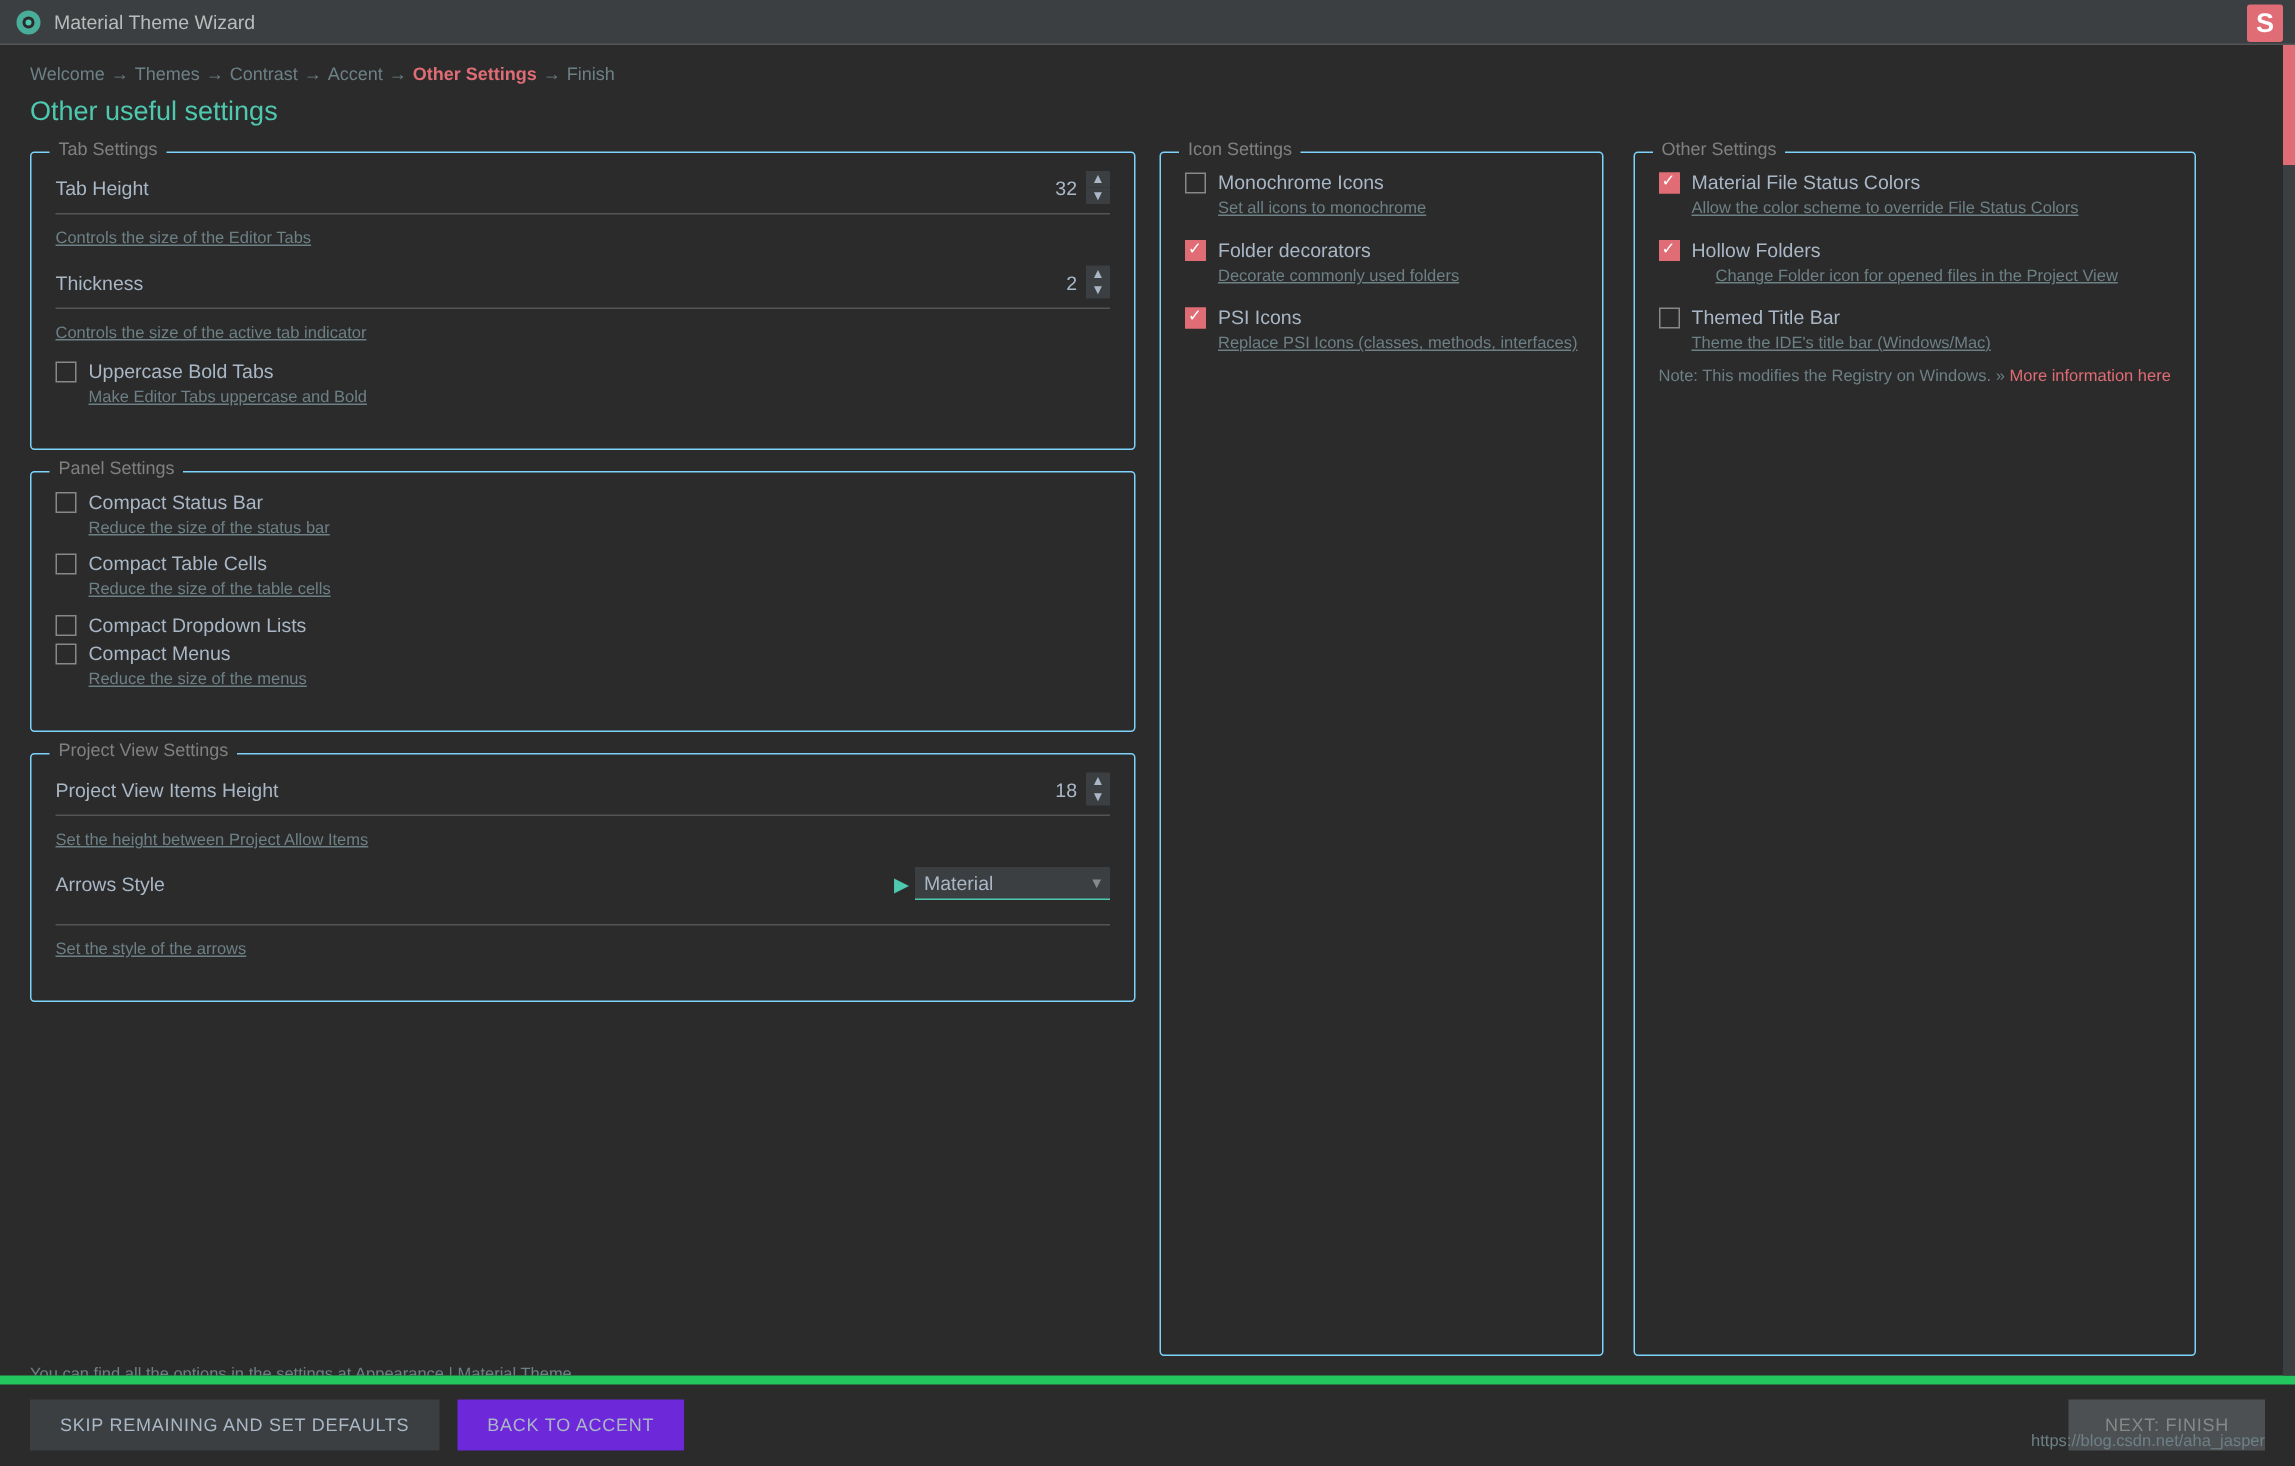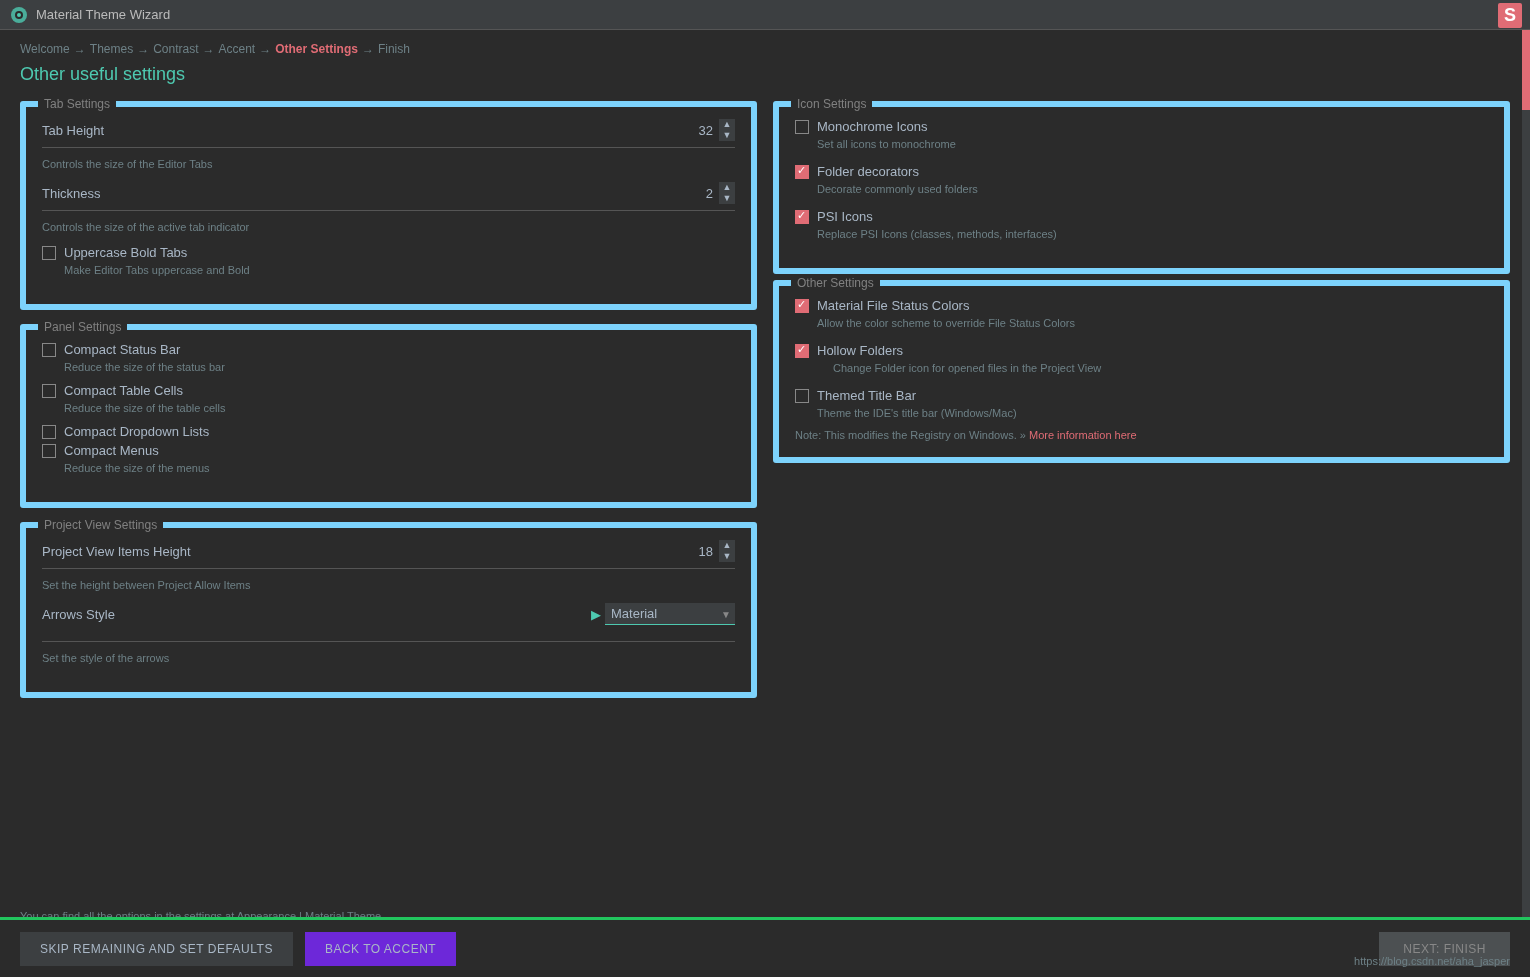--- a/index.html
+++ b/index.html
@@ -77,26 +77,26 @@
     }
     .left-column {
       flex: 1;
       display: flex;
       flex-direction: column;
       gap: 14px;
     }
     .right-column {
       flex: 1;
       display: flex;
-      flex-direction: column;
-      gap: 6px;
+      flex-direction: row;
+      gap: 20px;
     }
     
     .section-box {
-      border: 6px solid #7dd3fc;
+      border: 1px solid #7dd3fc;
       border-radius: 3px;
       padding: 12px 16px 16px 16px;
       position: relative;
       background: #2b2b2b;
     }
     .section-title {
       position: absolute;
       top: -10px;
       left: 12px;
       background: #2b2b2b;
@@ -146,20 +146,21 @@
     }
     .underline-separator {
       border: none;
       border-bottom: 1px solid #555;
       margin: 6px 0 10px 0;
     }
     .setting-description {
       color: #6d8086;
       font-size: 11px;
       margin-bottom: 12px;
+      text-decoration: underline;
     }
     
     .checkbox-row {
       display: flex;
       align-items: center;
       gap: 8px;
       margin-bottom: 4px;
     }
     .checkbox-row input[type="checkbox"] {
       appearance: none;
@@ -228,21 +229,21 @@
       position: absolute;
       bottom: 0;
       left: 0;
       right: 0;
       height: 60px;
       background: #2b2b2b;
       display: flex;
       align-items: center;
       padding: 0 20px;
       justify-content: space-between;
-      border-top: 3px solid #22c55e;
+      border-top: 6px solid #22c55e;
     }
     .bottom-left {
       display: flex;
       gap: 12px;
     }
     .btn-skip {
       background: #3c3f41;
       border: none;
       color: #a9b7c6;
       font-size: 12px;

